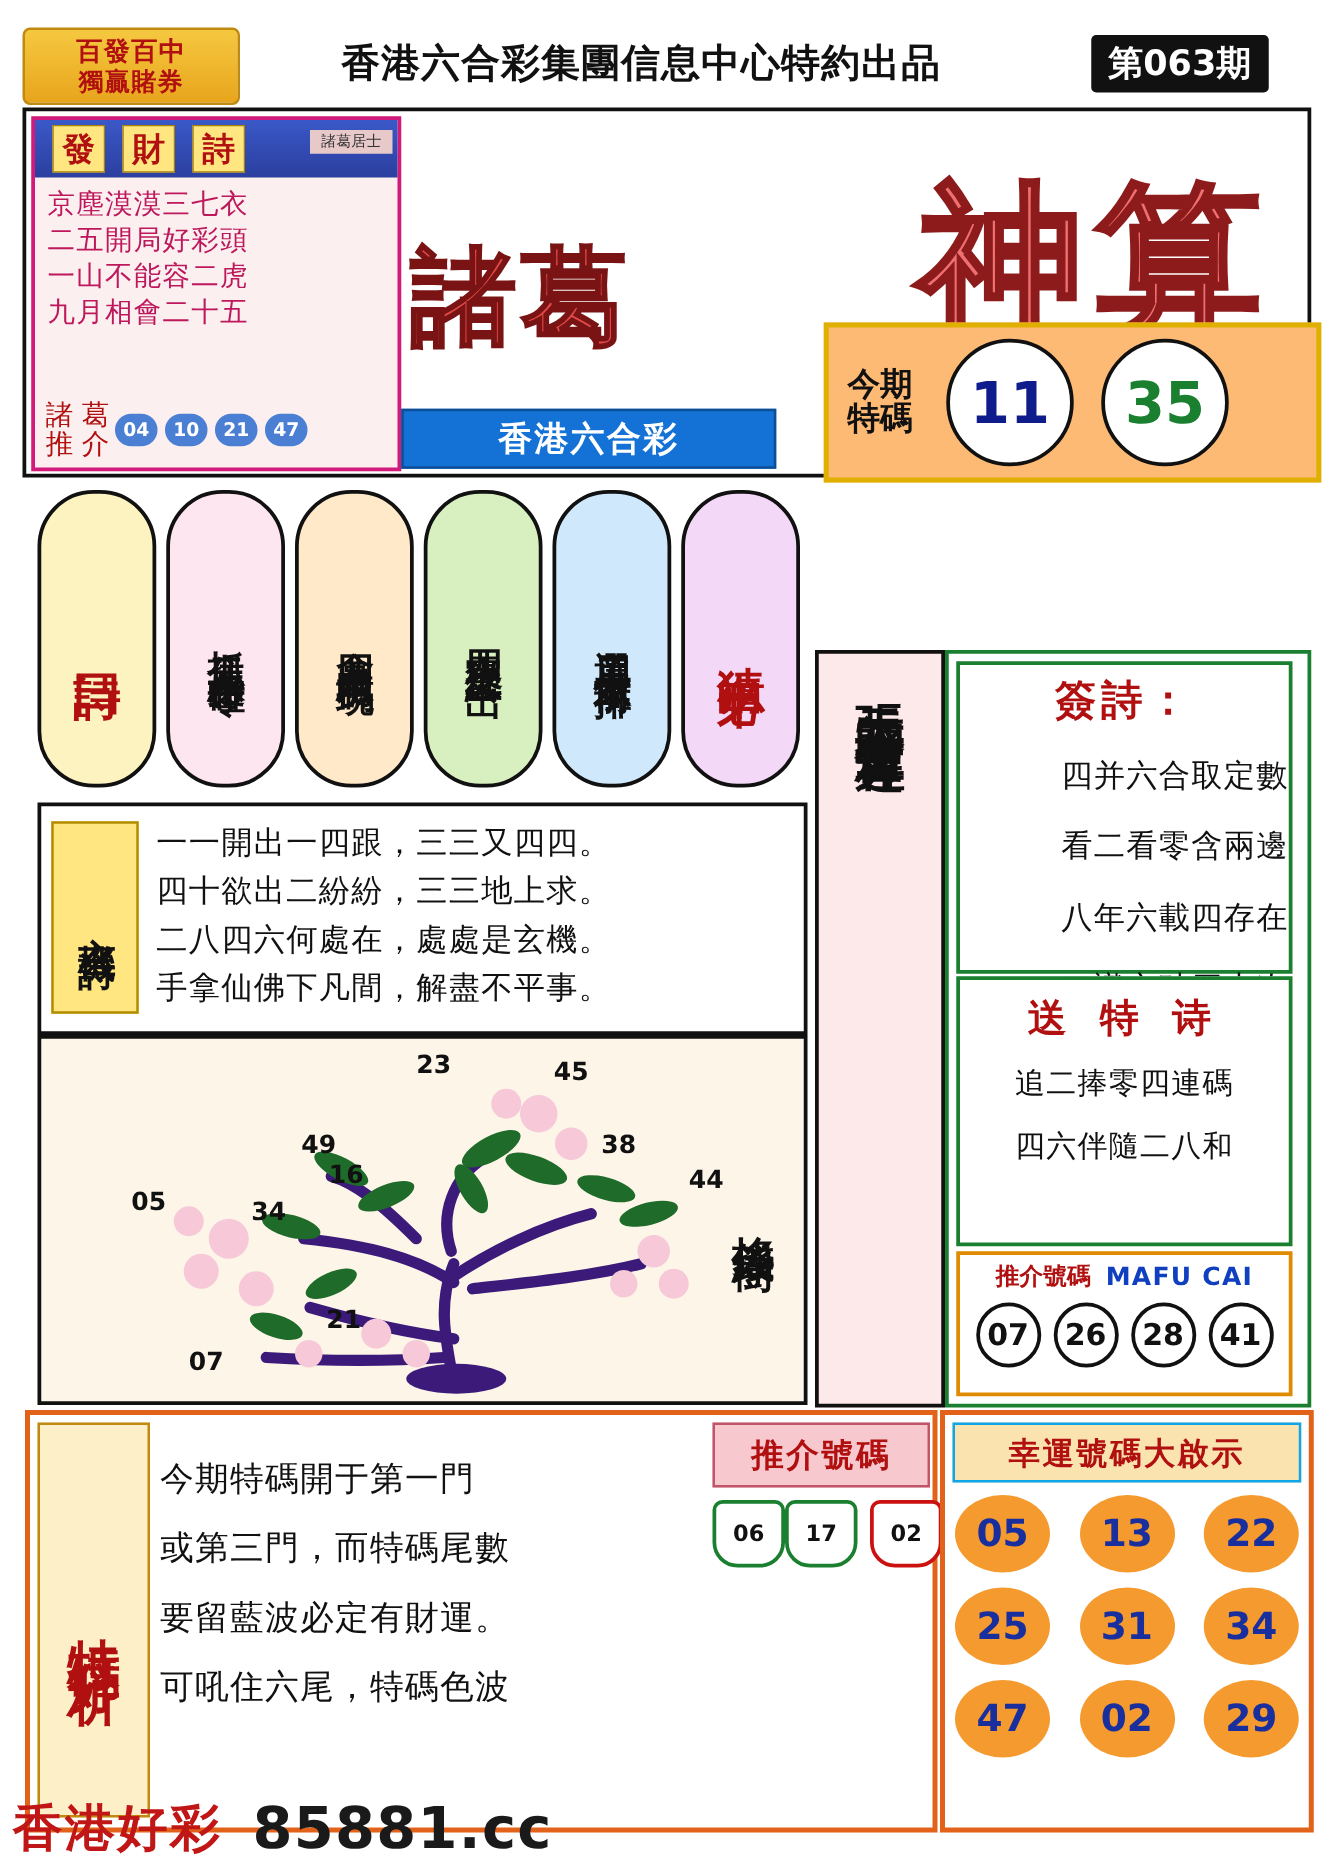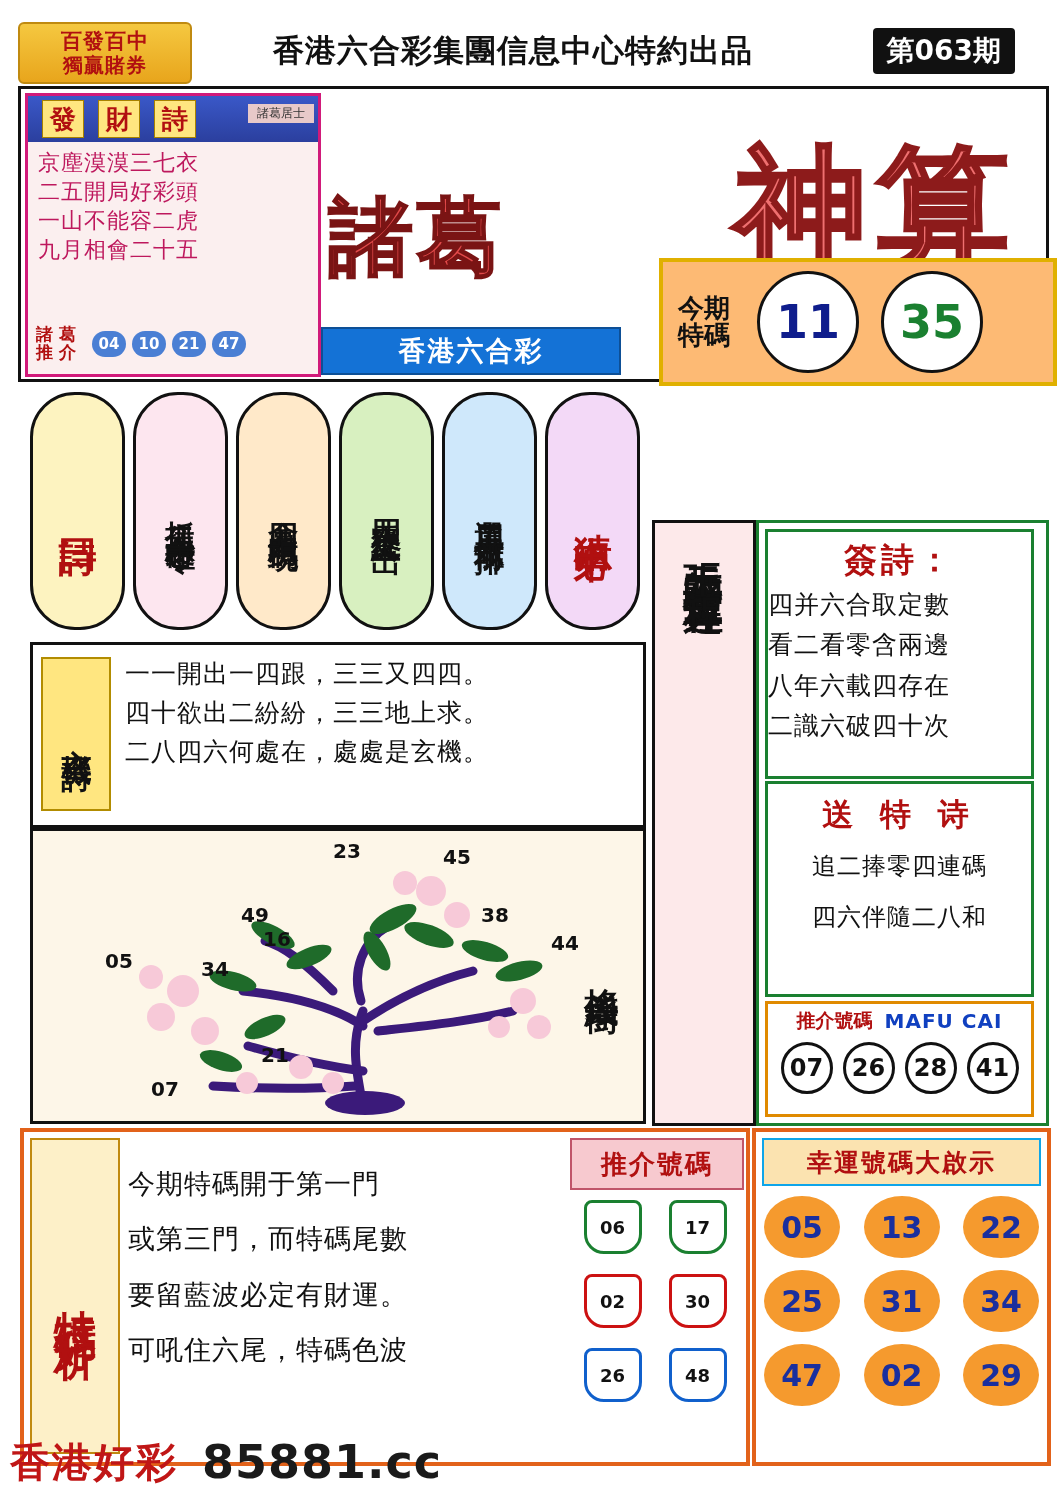--- a/index.html
+++ b/index.html
@@ -18,21 +18,21 @@
   .topband{position:absolute;left:18px;top:86px;width:1025px;height:290px;border:3px solid #111;background:#fff;}
 
   
   .poembox{position:absolute;left:4px;top:4px;width:290px;height:278px;background:#fbefef;border:3px solid #d11a7a;}
   .poem-hd{position:absolute;left:0;top:0;width:100%;height:46px;background:linear-gradient(#3a58c8,#2b3f9e);display:flex;align-items:center;}
   .poem-hd .ch{flex:0 0 auto;margin-left:14px;width:40px;height:36px;background:#ffe680;border:1px solid #a88200;color:#b11010;font-size:26px;font-weight:bold;display:flex;align-items:center;justify-content:center;}
   .poem-hd .sub{position:absolute;right:4px;top:8px;background:#e8c9c9;color:#333;font-size:12px;padding:3px 4px;line-height:1.1;text-align:center;width:58px;}
   .poem-lines{position:absolute;left:10px;top:52px;width:268px;}
   .poem-lines div{font-size:22px;color:#be185d;line-height:1.32;letter-spacing:1px;font-family:Liberation Serif, serif;}
   .poem-foot{position:absolute;left:8px;bottom:6px;width:274px;height:48px;display:flex;align-items:center;}
-  .pf-label{font-size:17px;color:#b11010;font-weight:bold;line-height:1.05;width:52px;}
+  .pf-label{font-size:22px;color:#b11010;font-weight:normal;line-height:1.05;width:52px;text-align:center;}
   .pf-nums{display:flex;gap:6px;margin-left:4px;}
   .pf-nums span{width:34px;height:26px;border-radius:13px;background:#4a7fd4;color:#fff;font-size:15px;font-weight:bold;display:flex;align-items:center;justify-content:center;}
 
   
   .bigtitle{position:absolute;left:300px;top:4px;width:430px;height:230px;}
   .bt-a{position:absolute;left:8px;top:88px;font-size:84px;font-weight:bold;color:#e24a4a;-webkit-text-stroke:2px #7a1414;letter-spacing:4px;font-family:"DejaVu Serif","Liberation Serif",serif;}
   .bt-b{position:absolute;left:372px;top:28px;font-size:132px;font-weight:bold;color:#ef7070;-webkit-text-stroke:3px #8d1b1b;letter-spacing:10px;font-family:"DejaVu Serif","Liberation Serif",serif;white-space:nowrap;margin-left:42px;}
   .mark-blue{position:absolute;left:300px;top:238px;width:296px;height:44px;background:#1472d6;border:2px solid #0d4f96;display:flex;align-items:center;justify-content:center;}
   .mark-blue span{color:#fff;font-size:27px;font-weight:bold;letter-spacing:2px;}
 
@@ -68,41 +68,41 @@
   .tnum{position:absolute;font-size:20px;font-weight:bold;color:#111;}
   .tlabel{position:absolute;right:18px;top:130px;font-size:34px;font-weight:bold;color:#111;writing-mode:vertical-rl;letter-spacing:6px;font-family:"DejaVu Serif","Liberation Serif",serif;}
 
   
   .master{position:absolute;left:652px;top:520px;width:98px;height:600px;background:#fde9ea;border:3px solid #111;display:flex;align-items:flex-start;justify-content:center;}
   .master span{writing-mode:vertical-rl;font-size:40px;font-weight:bold;color:#111;letter-spacing:4px;margin-top:8px;font-family:"DejaVu Serif","Liberation Serif",serif;}
 
   .rightpanel{position:absolute;left:756px;top:520px;width:287px;height:600px;border:3px solid #1a8030;background:#fff;}
   .qs{position:absolute;left:6px;top:6px;width:263px;height:244px;border:3px solid #1a8030;background:#fff;}
   .qs-t{font-size:33px;font-weight:bold;color:#b11010;text-align:center;margin-top:6px;letter-spacing:4px;}
-  .qs-l{font-size:25px;color:#111;text-align:left;line-height:1.45;margin-top:4px;letter-spacing:1px;font-family:"DejaVu Serif","Liberation Serif",serif;}
+  .qs-l{font-size:25px;color:#111;text-align:right;line-height:1.45;margin-top:20px;letter-spacing:1px;font-family:"DejaVu Serif","Liberation Serif",serif;}
   .st{position:absolute;left:6px;top:258px;width:263px;height:210px;border:3px solid #1a8030;background:#fff;}
   .st-t{font-size:31px;font-weight:bold;color:#b11010;text-align:center;margin-top:10px;letter-spacing:8px;}
   .st-l{font-size:24px;color:#111;text-align:center;line-height:1.7;margin-top:10px;letter-spacing:1px;font-family:"DejaVu Serif","Liberation Serif",serif;}
   .rec{position:absolute;left:6px;bottom:6px;width:263px;height:110px;border:3px solid #e08a00;background:#fff;}
   .rec-hd{display:flex;align-items:center;justify-content:center;gap:12px;margin-top:4px;}
   .rec-hd .a{font-size:19px;font-weight:bold;color:#b11010;}
   .rec-hd .b{font-size:20px;font-weight:bold;color:#1040c0;letter-spacing:1px;}
   .rec-nums{display:flex;justify-content:center;gap:10px;margin-top:8px;}
   .rec-nums span{width:46px;height:46px;border-radius:50%;border:3px solid #111;background:#fff;display:flex;align-items:center;justify-content:center;font-size:24px;font-weight:bold;color:#111;}
 
   
   .analysis{position:absolute;left:20px;top:1128px;width:722px;height:330px;border:4px solid #e2621a;background:#fff;}
   .an-tag{position:absolute;left:6px;top:6px;width:86px;height:312px;background:#fdf0c8;border:2px solid #c08a10;display:flex;align-items:center;justify-content:center;}
   .an-tag span{writing-mode:vertical-rl;font-size:42px;font-weight:bold;color:#b11010;letter-spacing:10px;}
   .an-lines{position:absolute;left:104px;top:24px;width:430px;}
   .an-lines div{font-size:27px;line-height:2.05;color:#111;letter-spacing:1px;font-family:"DejaVu Serif","Liberation Serif",serif;}
   .an-right{position:absolute;right:6px;top:6px;width:170px;height:312px;}
   .ar-hd{width:100%;height:48px;background:#f7c9cf;border:2px solid #c0556a;display:flex;align-items:center;justify-content:center;}
   .ar-hd span{font-size:26px;font-weight:bold;color:#b11010;letter-spacing:2px;}
-  .ar-grid{margin-top:10px;display:flex;flex-direction:column;gap:20px;}
+  .ar-grid{margin-top:10px;display:flex;flex-direction:row;gap:10px;}
   .ar-row{display:flex;justify-content:space-around;}
   .shield{width:52px;height:48px;display:flex;align-items:center;justify-content:center;font-size:18px;font-weight:bold;color:#111;background:#fff;border:3px solid #1a8030;border-radius:8px 8px 20px 20px;}
   .shield.red{border-color:#cc1111;}
   .shield.blue{border-color:#1060cc;}
 
   
   .lucky{position:absolute;left:752px;top:1128px;width:291px;height:330px;border:4px solid #e2621a;background:#fff;}
   .lk-hd{margin:6px;height:44px;background:#fbe3b0;border:2px solid #0ea5e9;display:flex;align-items:center;justify-content:center;}
   .lk-hd span{font-size:25px;font-weight:bold;color:#b11010;letter-spacing:2px;}
   .lk-grid{margin:10px 8px 0 8px;display:flex;flex-direction:column;gap:12px;}
@@ -194,20 +194,21 @@
   </div>
 
   <div class="xuanji">
     <div class="xj-tag">
         <span>玄機詩</span>
       </div>
     <div class="xj-lines">
       <div>一一開出一四跟，三三又四四。</div>
       <div>四十欲出二紛紛，三三地上求。</div>
       <div>二八四六何處在，處處是玄機。</div>
+      <div>手拿仙佛下凡間，解盡不平事。</div>
     </div>
   </div>
 
   <div class="tree">
     <svg width="610" height="290">
       <g stroke="#3b1a7a" stroke-width="9" fill="none" stroke-linecap="round">
         <path d="M330 275 C322 235 318 210 330 180"></path>
         <path d="M330 195 C300 175 260 165 210 160"></path>
         <path d="M330 190 C360 170 400 150 440 140"></path>
         <path d="M328 170 C318 140 330 110 355 95"></path>

